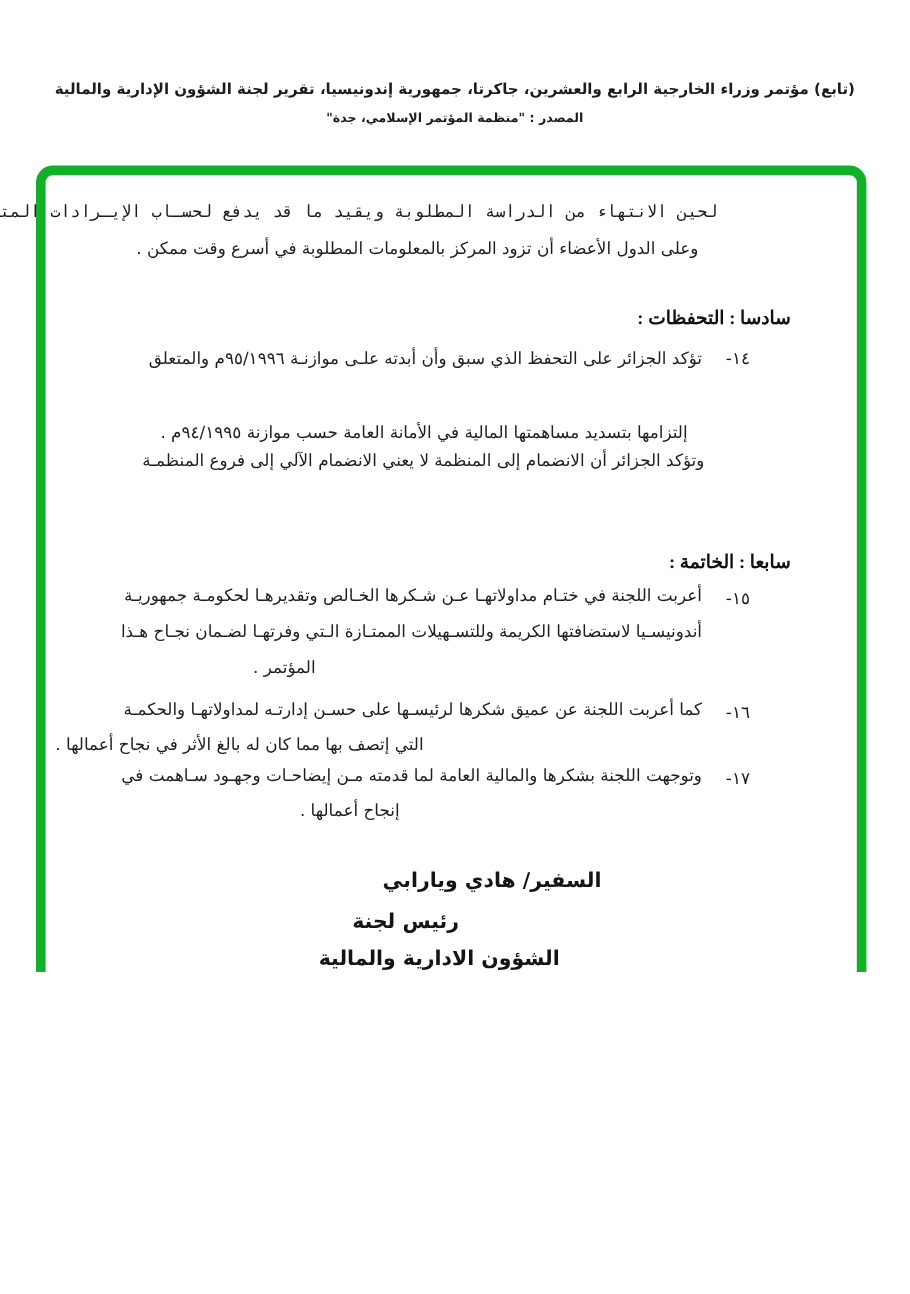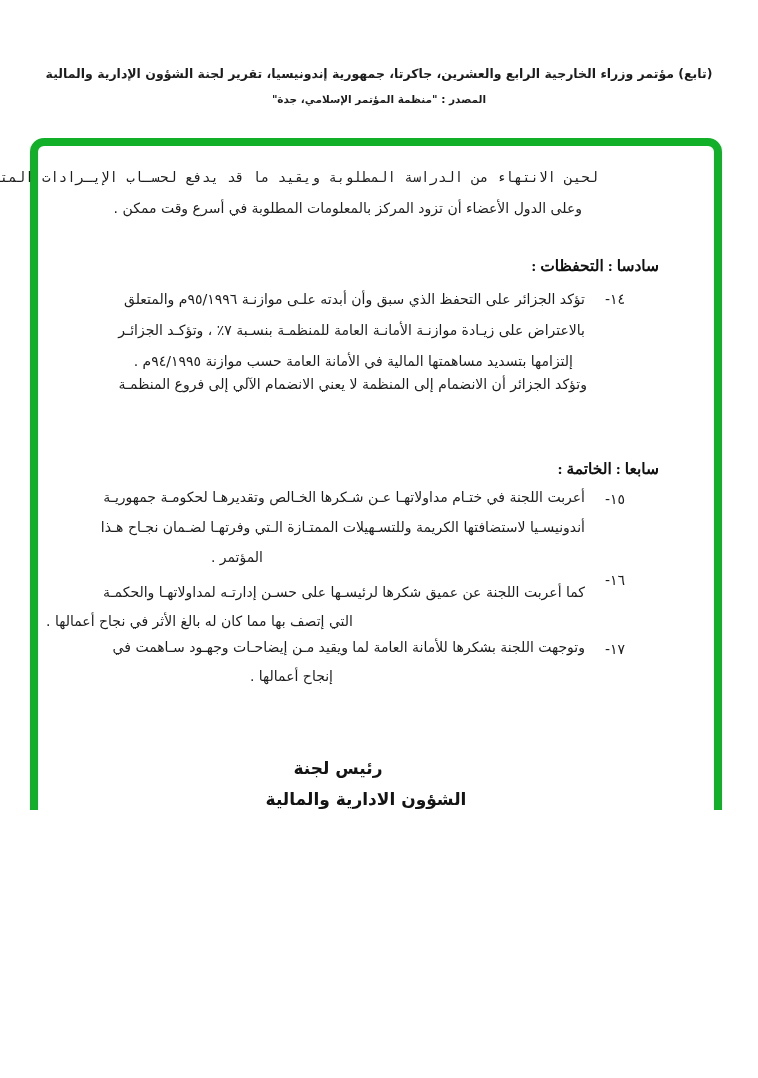--- a/index.html
+++ b/index.html
@@ -42,39 +42,39 @@
 
   <div class="abs frame"></div>
 
   <div class="ln" style="top:168px;right:160px;font-family:Liberation Mono, monospace;">لحين الانتهاء من الدراسة المطلوبة ويقيد ما قد يدفع لحسـاب الإيـرادات المتنوعـة ،</div>
   <div class="ln" style="top:198px;right:176px;">وعلى الدول الأعضاء أن تزود المركز بالمعلومات المطلوبة في أسرع وقت ممكن .</div>
 
   <div class="ln hd" style="top:256px;right:99px;">سادسا : التحفظات :</div>
 
   <div class="ln num" style="top:289px;right:133px;">١٤-</div>
   <div class="ln" style="top:289px;right:173px;margin-left:28px;">تؤكد الجزائر على التحفظ الذي سبق وأن أبدته علـى موازنـة ٩٥/١٩٩٦م والمتعلق</div>
-  <div class="ln" style="top:320px;right:173px;">بالاعتراض على زيـادة موازنـة الأمانـة العامة للمنظمـة بنسـبة ٧٪ ، وتؤكـد الجزائـر</div>
   <div class="ln" style="top:351px;right:185px;">إلتزامها بتسديد مساهمتها المالية في الأمانة العامة حسب موازنة ٩٤/١٩٩٥م .</div>
   <div class="ln" style="top:374px;right:171px;">وتؤكد الجزائر أن الانضمام إلى المنظمة لا يعني الانضمام الآلي إلى فروع المنظمـة</div>
 
   <div class="ln hd" style="top:459px;right:99px;">سابعا : الخاتمة :</div>
 
   <div class="ln num" style="top:489px;right:133px;">١٥-</div>
   <div class="ln" style="top:487px;right:173px;">أعربت اللجنة في ختـام مداولاتهـا عـن شـكرها الخـالص وتقديرهـا لحكومـة جمهوريـة</div>
   <div class="ln" style="top:517px;right:173px;">أندونيسـيا لاستضافتها الكريمة وللتسـهيلات الممتـازة الـتي وفرتهـا لضـمان نجـاح هـذا</div>
   <div class="ln" style="top:547px;right:495px;">المؤتمر .</div>
 
-  <div class="ln num" style="top:570px;right:133px;">١٦-</div>
+  <div class="ln num" style="top:584px;right:133px;">١٦-</div>
   <div class="ln" style="top:582px;right:173px;">كما أعربت اللجنة عن عميق شكرها لرئيسـها على حسـن إدارتـه لمداولاتهـا والحكمـة</div>
   <div class="ln" style="top:611px;right:405px;">التي إتصف بها مما كان له بالغ الأثر في نجاح أعمالها .</div>
 
   <div class="ln num" style="top:639px;right:133px;">١٧-</div>
-  <div class="ln" style="top:637px;right:173px;">وتوجهت اللجنة بشكرها للأمانة العامة لما ويقيد مـن إيضاحـات وجهـود سـاهمت في</div>
+  <div class="ln" style="top:637px;right:173px;">وتوجهت اللجنة بشكرها والمالية العامة لما قدمته مـن إيضاحـات وجهـود سـاهمت في</div>
   <div class="ln" style="top:666px;right:425px;">إنجاح أعمالها .</div>
 
+  <div class="ln sig" style="top:724px;left:280px;width:260px;white-space:nowrap;">السفير/ هادي ويارابي</div>
   <div class="ln sig" style="top:758px;left:258px;width:160px;text-align:center;">رئيس لجنة</div>
   <div class="ln sig" style="top:789px;left:256px;width:220px;white-space:nowrap;">الشؤون الادارية والمالية</div>
 
   <div class="datef" style="top:881px;left:383px;width:277px;">
     <span>جاكرتا في :</span>
     <span>٢٩ رجـــب ١٤١٧هـ</span>
   </div>
   <div class="ln dateg" style="top:883px;right:225px;">١٠ ديسمبر ١٩٩٦م</div>
 
   <div class="abs divider"></div>

